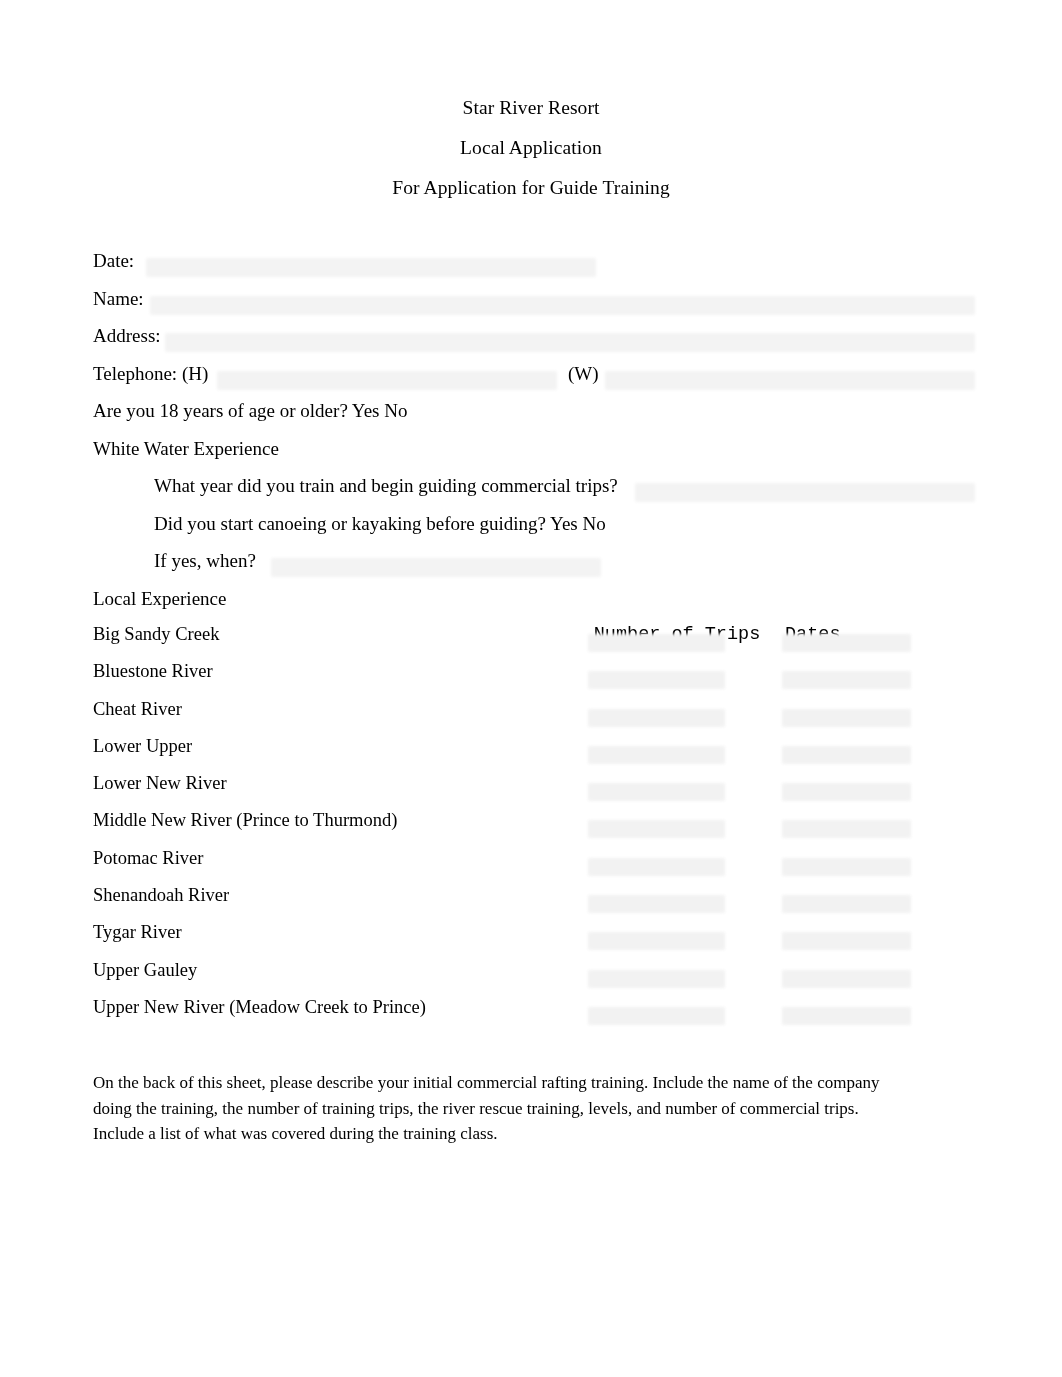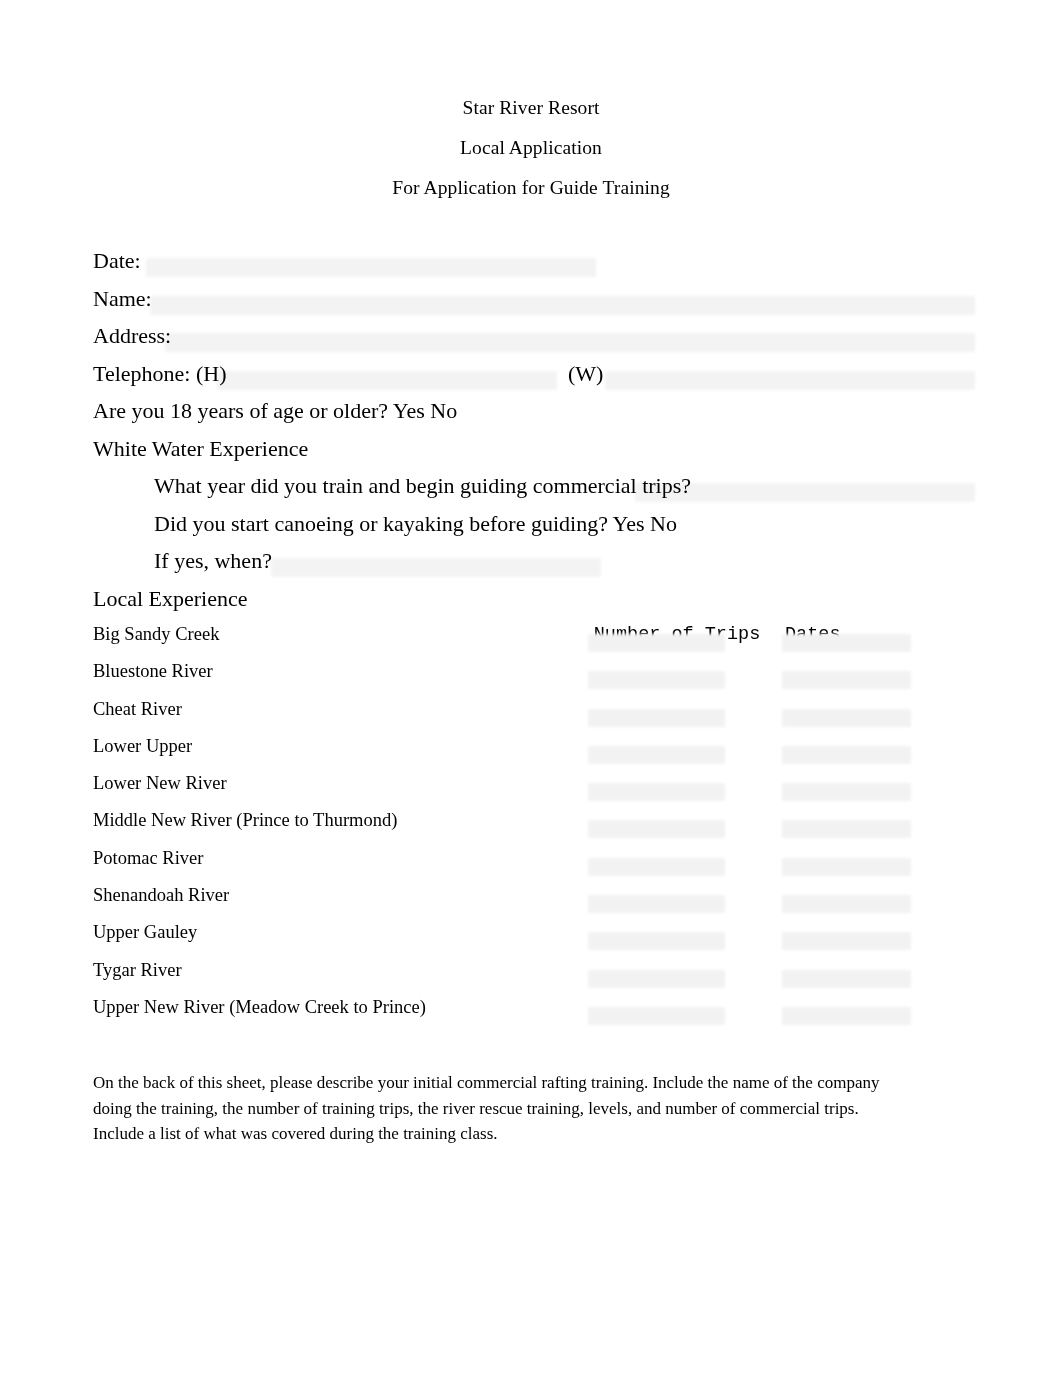--- a/index.html
+++ b/index.html
@@ -39,21 +39,21 @@
   .body-block {
     position: absolute;
     left: 93px;
     top: 248px;
     width: 890px;
   }
 
   .row {
     position: relative;
     height: 37.5px;
-    font-size: 22px;
+    font-size: 19px;
     line-height: 26px;
     white-space: nowrap;
   }
   .row .txt {
     position: relative;
     z-index: 2;
     display: inline-block;
     background: transparent;
   }
   .row.indent .txt {
@@ -247,30 +247,30 @@
       <span class="river-name">Potomac River</span>
       <span class="fill-trips"></span>
       <span class="fill-dates"></span>
     </div>
     <div class="river-row">
       <span class="river-name">Shenandoah River</span>
       <span class="fill-trips"></span>
       <span class="fill-dates"></span>
     </div>
     <div class="river-row">
+      <span class="river-name">Tygar River</span>
+      <span class="fill-trips"></span>
+      <span class="fill-dates"></span>
+    </div>
+    <div class="river-row">
       <span class="river-name">Upper Gauley</span>
       <span class="fill-trips"></span>
       <span class="fill-dates"></span>
     </div>
     <div class="river-row">
-      <span class="river-name">Tygar River</span>
-      <span class="fill-trips"></span>
-      <span class="fill-dates"></span>
-    </div>
-    <div class="river-row">
       <span class="river-name">Upper New River (Meadow Creek to Prince)</span>
       <span class="fill-trips"></span>
       <span class="fill-dates"></span>
     </div>
   </div>
 
   <div class="closing">On the back of this sheet, please describe your initial commercial rafting training. Include the name of the company doing the training, the number of training trips, the river rescue training, levels, and number of commercial trips. Include a list of what was covered during the training class.</div>
 
 </div>
 

